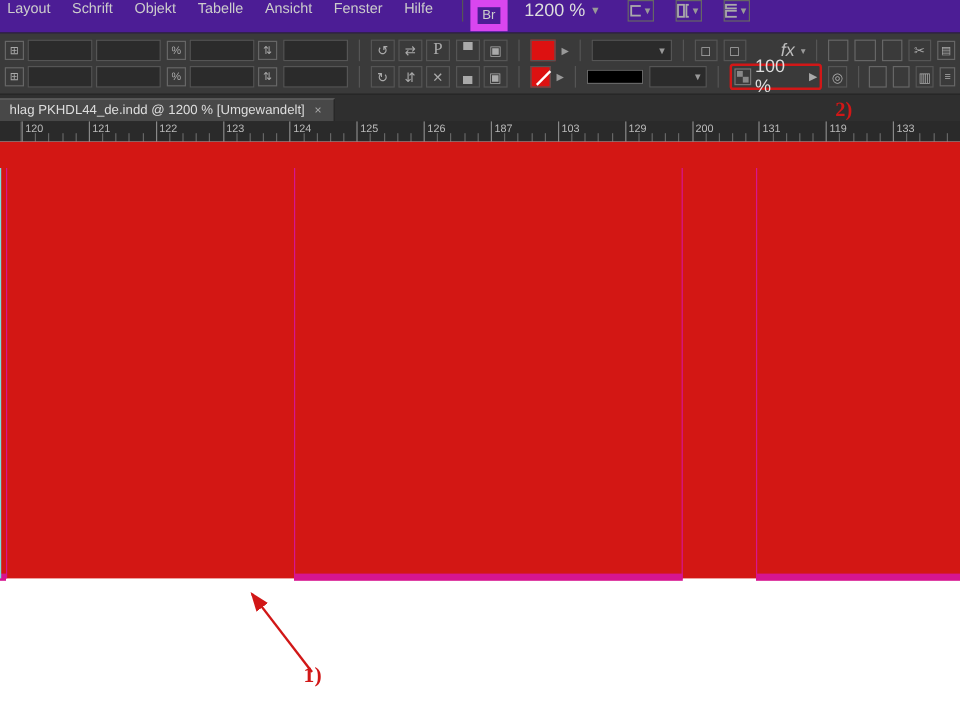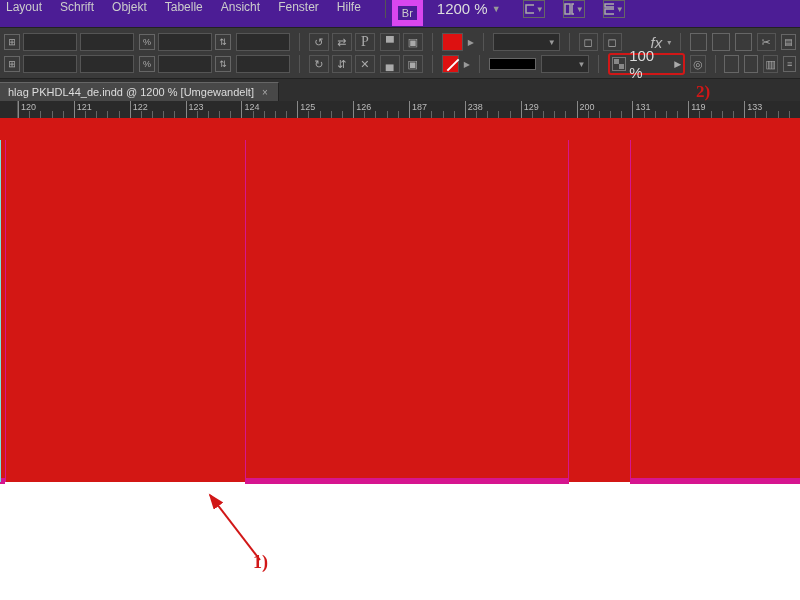--- a/index.html
+++ b/index.html
@@ -268,21 +268,21 @@
       <div class="tick-minor" style="left: 368.657px;"></div>
       <div class="tick-minor" style="left: 379.829px;"></div>
       <div class="tick-major" style="left: 391px;">
         <span>187</span>
       </div>
       <div class="tick-minor" style="left: 402.171px;"></div>
       <div class="tick-minor" style="left: 413.343px;"></div>
       <div class="tick-minor" style="left: 424.514px;"></div>
       <div class="tick-minor" style="left: 435.686px;"></div>
       <div class="tick-major" style="left: 446.857px;">
-        <span>238</span>
+        <span>103</span>
       </div>
       <div class="tick-minor" style="left: 458.029px;"></div>
       <div class="tick-minor" style="left: 469.2px;"></div>
       <div class="tick-minor" style="left: 480.371px;"></div>
       <div class="tick-minor" style="left: 491.543px;"></div>
       <div class="tick-major" style="left: 502.714px;">
         <span>129</span>
       </div>
       <div class="tick-minor" style="left: 513.886px;"></div>
       <div class="tick-minor" style="left: 525.057px;"></div>

